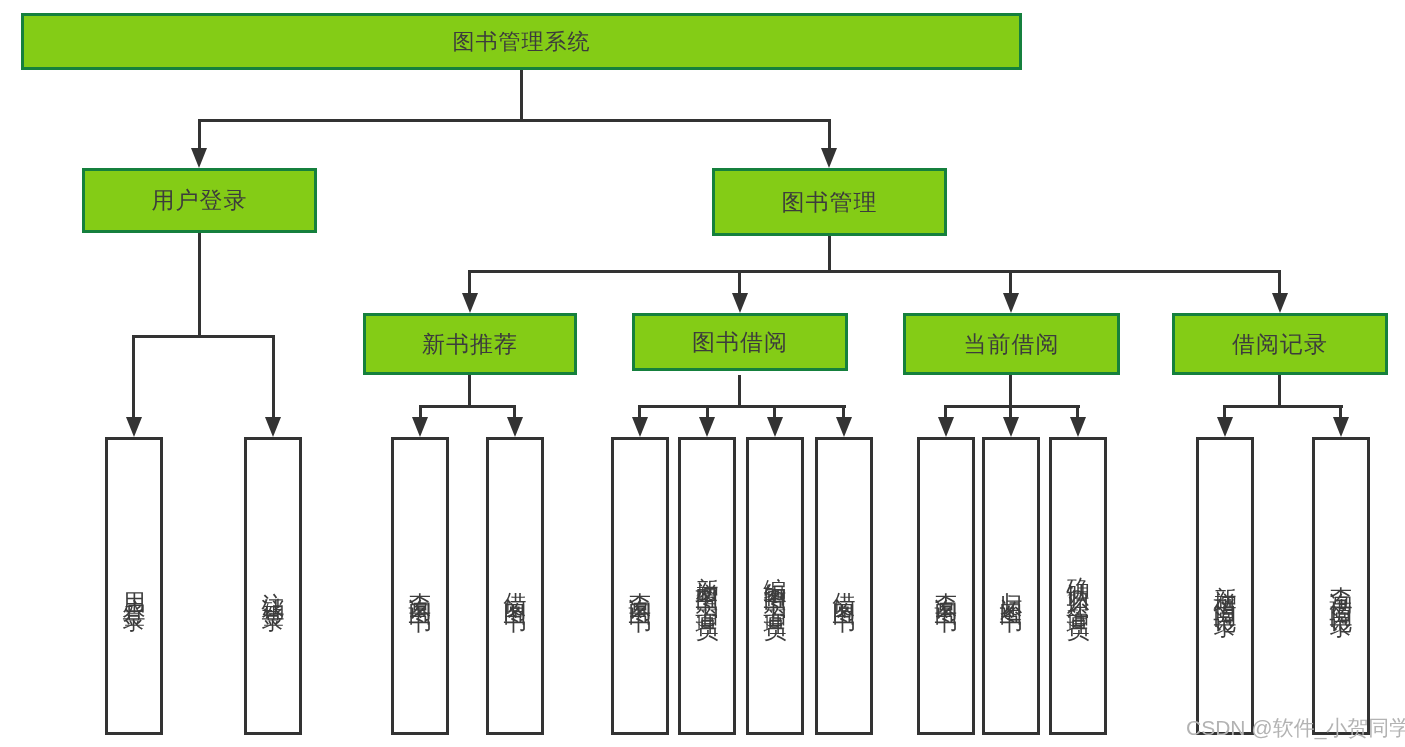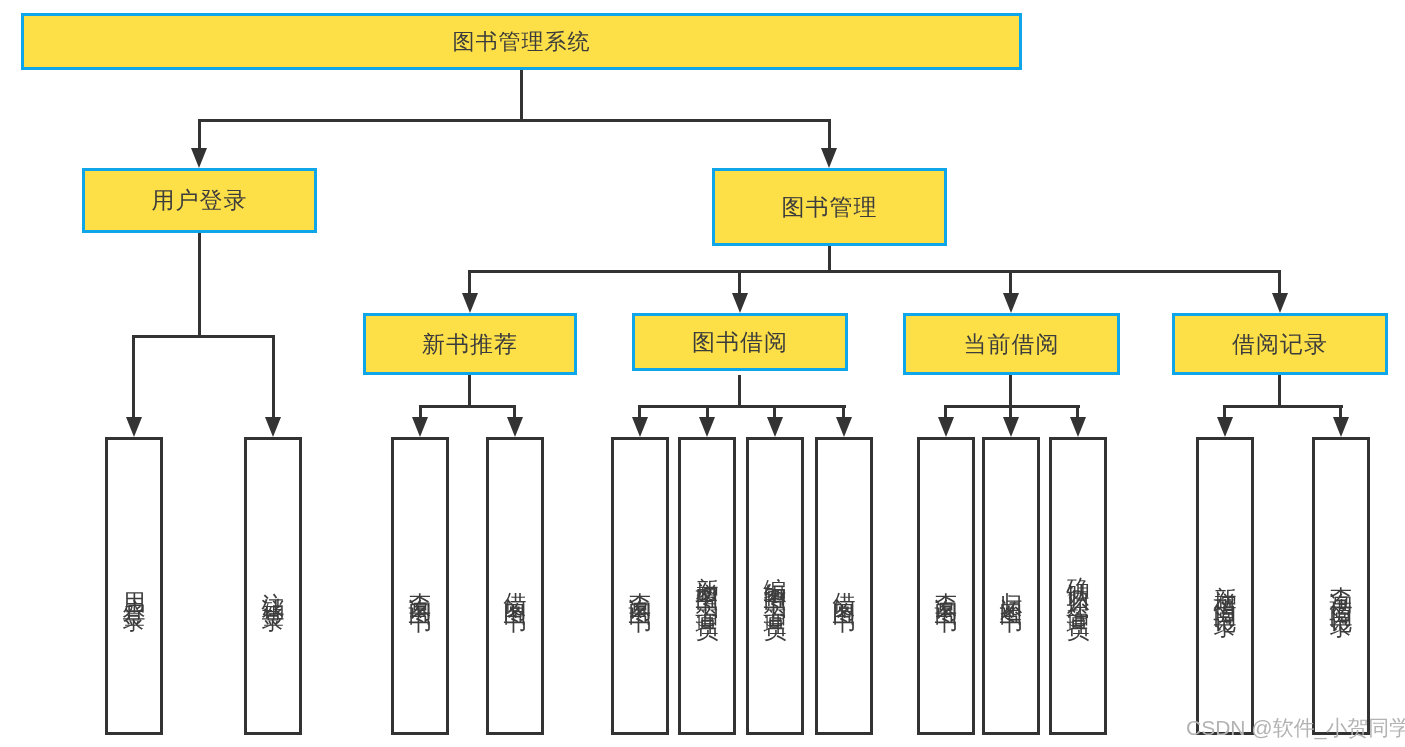--- a/index.html
+++ b/index.html
@@ -11,22 +11,22 @@
   #canvas {
     position: relative;
     width: 1405px;
     height: 747px;
     background: #ffffff;
     overflow: hidden;
   }
   .node {
     position: absolute;
     box-sizing: border-box;
-    border: 3px solid #0ea5e9;
-    background: #fde047;
+    border: 3px solid #15803d;
+    background: #84cc16;
     display: flex;
     align-items: center;
     justify-content: center;
     color: #3c3c3c;
     font-size: 23px;
     letter-spacing: 1px;
     white-space: nowrap;
     z-index: 2;
     font-family: Liberation Serif, serif;
   }
@@ -93,21 +93,21 @@
   <div class="node root" style="left:21px; top:13px; width:1001px; height:57px">图书管理系统</div>
 
   <div class="vline" style="left:520px; top:69px; height:53px"></div>
   <div class="hline" style="left:198px; top:119px; width:633px"></div>
   <div class="vline" style="left:198px; top:119px; height:31px"></div>
   <div class="vline" style="left:828px; top:119px; height:31px"></div>
   <div class="arrow" style="left:191px; top:148px"></div>
   <div class="arrow" style="left:821px; top:148px"></div>
 
   <div class="node" style="left:82px; top:168px; width:235px; height:65px">用户登录</div>
-  <div class="node" style="left:712px; top:168px; width:235px; height:78px">图书管理</div>
+  <div class="node" style="left:712px; top:168px; width:235px; height:68px">图书管理</div>
 
   <div class="vline" style="left:198px; top:233px; height:105px"></div>
   <div class="hline" style="left:133px; top:335px; width:142px"></div>
   <div class="vline" style="left:132px; top:335px; height:84px"></div>
   <div class="vline" style="left:272px; top:335px; height:84px"></div>
   <div class="arrow" style="left:126px; top:417px"></div>
   <div class="arrow" style="left:265px; top:417px"></div>
 
   <div class="vline" style="left:828px; top:233px; height:40px"></div>
   <div class="hline" style="left:468px; top:270px; width:813px"></div>

